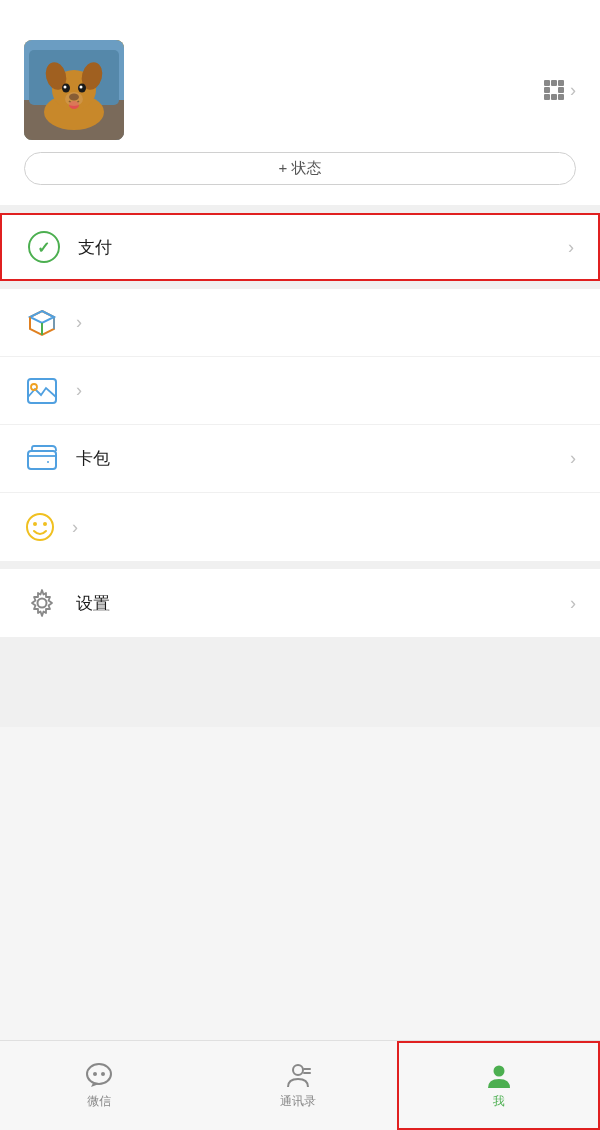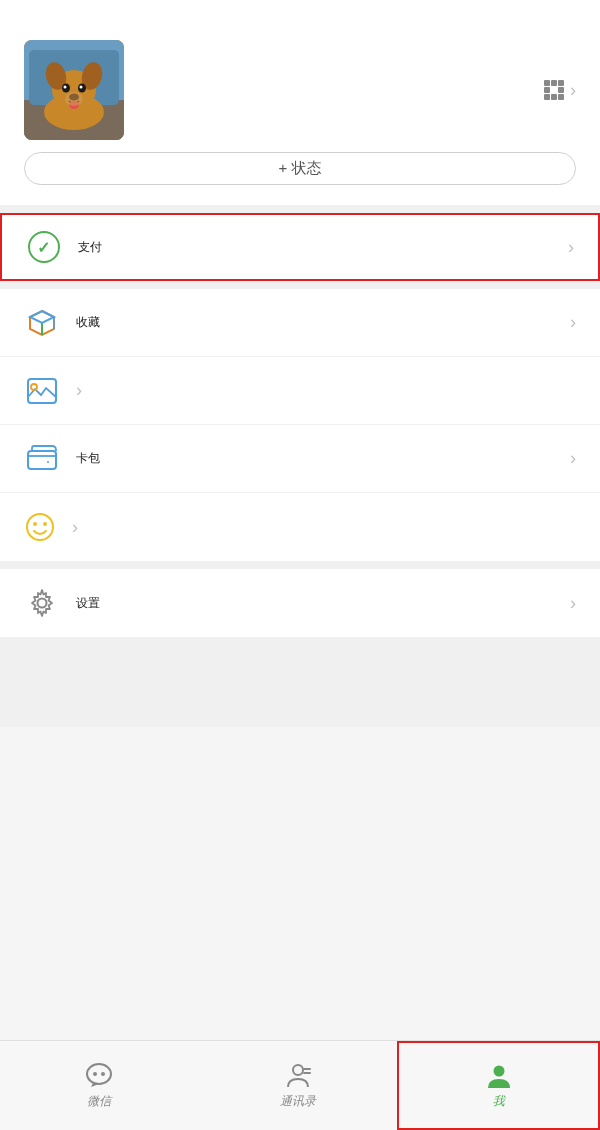--- a/index.html
+++ b/index.html
@@ -116,21 +116,21 @@
       height: 36px;
       display: flex;
       align-items: center;
       justify-content: center;
       margin-right: 16px;
       flex-shrink: 0;
     }
 
     .menu-label {
       flex: 1;
-      font-size: 12px;
+      font-size: 17px;
       color: #1a1a1a;
     }
 
     .menu-arrow {
       color: #c0c0c0;
       font-size: 18px;
     }
 
     
     .icon-payment {
@@ -184,21 +184,20 @@
 
     .nav-item {
       flex: 1;
       display: flex;
       flex-direction: column;
       align-items: center;
       justify-content: center;
       gap: 4px;
       height: 100%;
       position: relative;
-      font-style: italic;
     }
 
     .nav-item.active-me {
       border: 2.5px solid #e02020;
     }
 
     .nav-label {
       font-size: 12px;
       color: #888;
     }
@@ -282,21 +281,20 @@
     <div class="menu-icon">
       <svg viewBox="0 0 32 32" width="32" height="32">
 
         <polygon points="16,4 28,10 28,22 16,28 4,22 4,10" fill="none" stroke="#e08020" stroke-width="2"></polygon>
         <polygon points="16,4 28,10 16,16 4,10" fill="none" stroke="#50a0e0" stroke-width="2"></polygon>
         <line x1="16" y1="16" x2="16" y2="28" stroke="#4CAF50" stroke-width="2"></line>
         <line x1="4" y1="10" x2="4" y2="22" stroke="#e08020" stroke-width="1.5"></line>
         <line x1="28" y1="10" x2="28" y2="22" stroke="#50a0e0" stroke-width="1.5"></line>
       </svg>
     </div>
-    <span class="menu-label">收藏</span>
     <span class="menu-arrow">›</span>
   </div>
 
   <div class="menu-item">
     <div class="menu-icon">
       <svg viewBox="0 0 32 32" width="32" height="32">
 
         <rect x="2" y="4" width="28" height="24" rx="3" fill="none" stroke="#50a0e0" stroke-width="2"></rect>
         <polyline points="2,22 9,14 15,20 20,13 30,22" fill="none" stroke="#50a0e0" stroke-width="1.8"></polyline>
         <circle cx="8" cy="12" r="3" fill="none" stroke="#f0a020" stroke-width="1.8"></circle>

